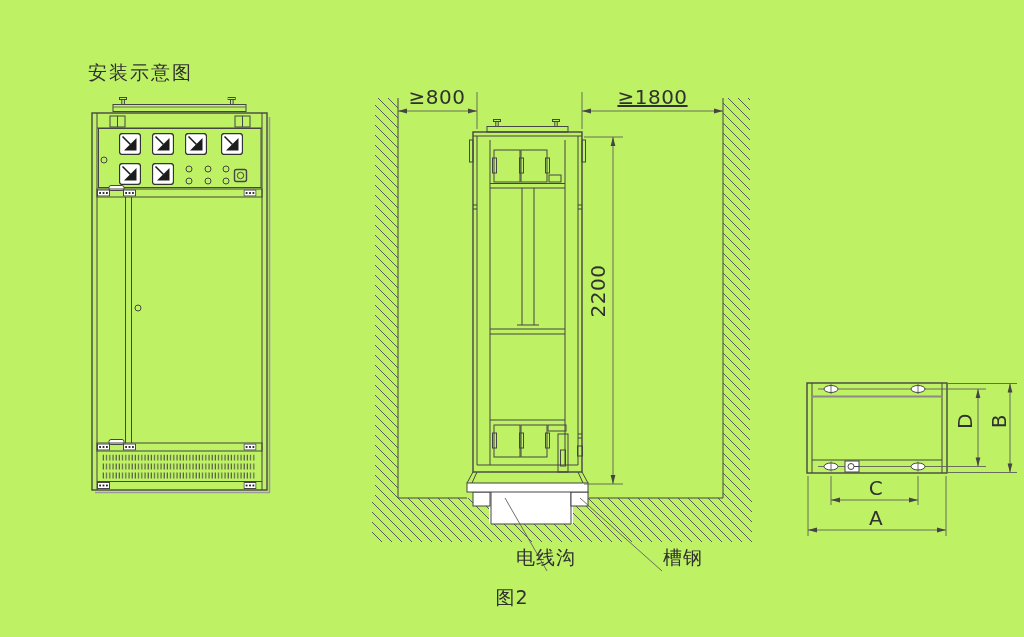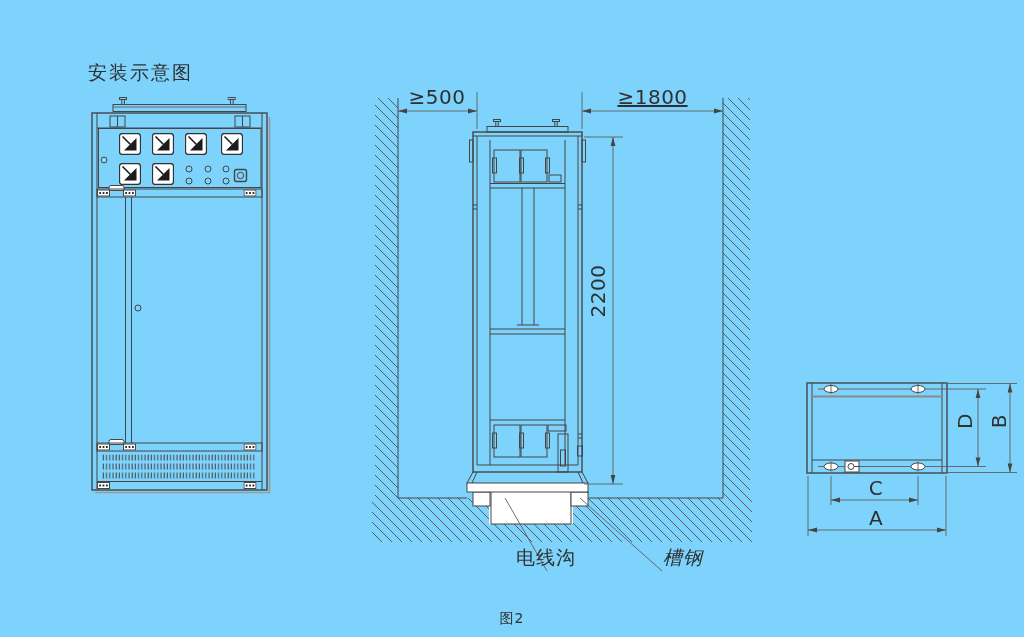--- a/index.html
+++ b/index.html
@@ -1,25 +1,25 @@
 <!DOCTYPE html>
 <html><head>
 <meta charset="utf-8">
 <style>
   html,body{margin:0;padding:0;background:#fff;}
-  #stage{position:relative;width:1024px;height:637px;background:#7dd3fc;overflow:hidden;
+  #stage{position:relative;width:1024px;height:637px;background:#bef264;overflow:hidden;
          font-family:"DejaVu Sans","Liberation Sans",sans-serif;}
   #stage svg{position:absolute;left:0;top:0;}
   .lbl{position:absolute;color:#303030;white-space:nowrap;line-height:1.1;}
   .ctr{text-align:center;}
   .rot{transform:rotate(-90deg);transform-origin:center center;}
   .t-title{font-size:19px;letter-spacing:2px;}
   .t-dim{font-size:20px;letter-spacing:0.5px;}
   .t-cjk{font-size:19px;letter-spacing:1px;}
-  .t-cap{font-size:14px;letter-spacing:1px;margin-top:24px;}
+  .t-cap{font-size:19px;letter-spacing:1px;}
   
   .ln{fill:none;stroke:#454545;stroke-width:1;}
   .ln2{fill:none;stroke:#454545;stroke-width:1.4;}
   .thin{fill:none;stroke:#5d5d5d;stroke-width:0.9;}
   .shadow{fill:none;stroke:#9a9a9a;stroke-width:1.6;}
   .wfill{fill:#ffffff;stroke:#454545;stroke-width:1;}
   .arrow{fill:#454545;stroke:none;}
 </style>
 </head>
 <body>
@@ -266,26 +266,26 @@
       <line class="thin" x1="946" y1="476" x2="946" y2="536"></line>
       <line class="thin" x1="808" y1="530" x2="946" y2="530"></line>
       <polygon class="arrow" points="808,530 817,527.6 817,532.4"></polygon>
       <polygon class="arrow" points="946,530 937,527.6 937,532.4"></polygon>
     </g>
   </g>
 </svg>
 
 <div class="lbl t-title" style="left:88px;top:62px;">安装示意图</div>
 
-<div class="lbl t-dim ctr" style="left:397px;top:86px;width:80px;">≥500</div>
+<div class="lbl t-dim ctr" style="left:397px;top:86px;width:80px;">≥800</div>
 <div class="lbl t-dim ctr" style="left:600px;top:86px;width:105px;text-decoration:underline;">≥1800</div>
 <div class="lbl t-dim ctr rot" style="left:563px;top:281px;width:68px;height:20px;">2200</div>
 
 <div class="lbl t-cjk" style="left:516px;top:547px;">电线沟</div>
-<div class="lbl t-cjk" style="left:663px;top:547px;font-style:italic;">槽钢</div>
+<div class="lbl t-cjk" style="left:663px;top:547px;">槽钢</div>
 
 <div class="lbl t-dim ctr rot" style="left:952px;top:411px;width:24px;height:20px;">D</div>
 <div class="lbl t-dim ctr rot" style="left:986px;top:411px;width:24px;height:20px;">B</div>
 <div class="lbl t-dim ctr" style="left:864px;top:477px;width:24px;">C</div>
 <div class="lbl t-dim ctr" style="left:864px;top:507px;width:24px;">A</div>
 
 <div class="lbl t-cap ctr" style="left:480px;top:587px;width:64px;">图2</div>
 
 </div>
 

